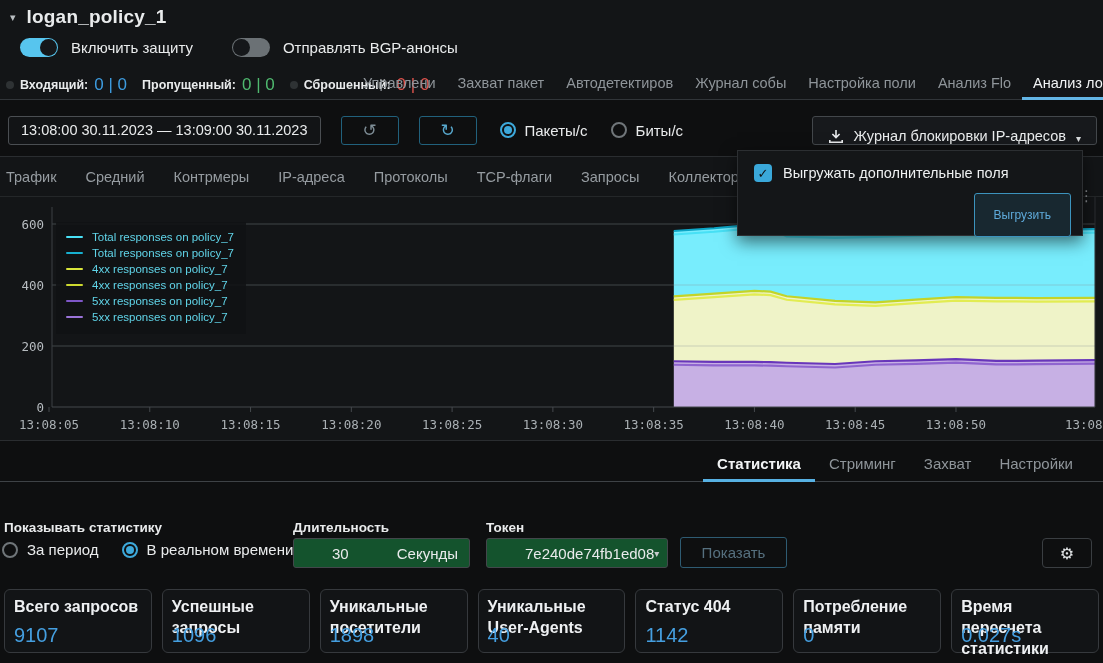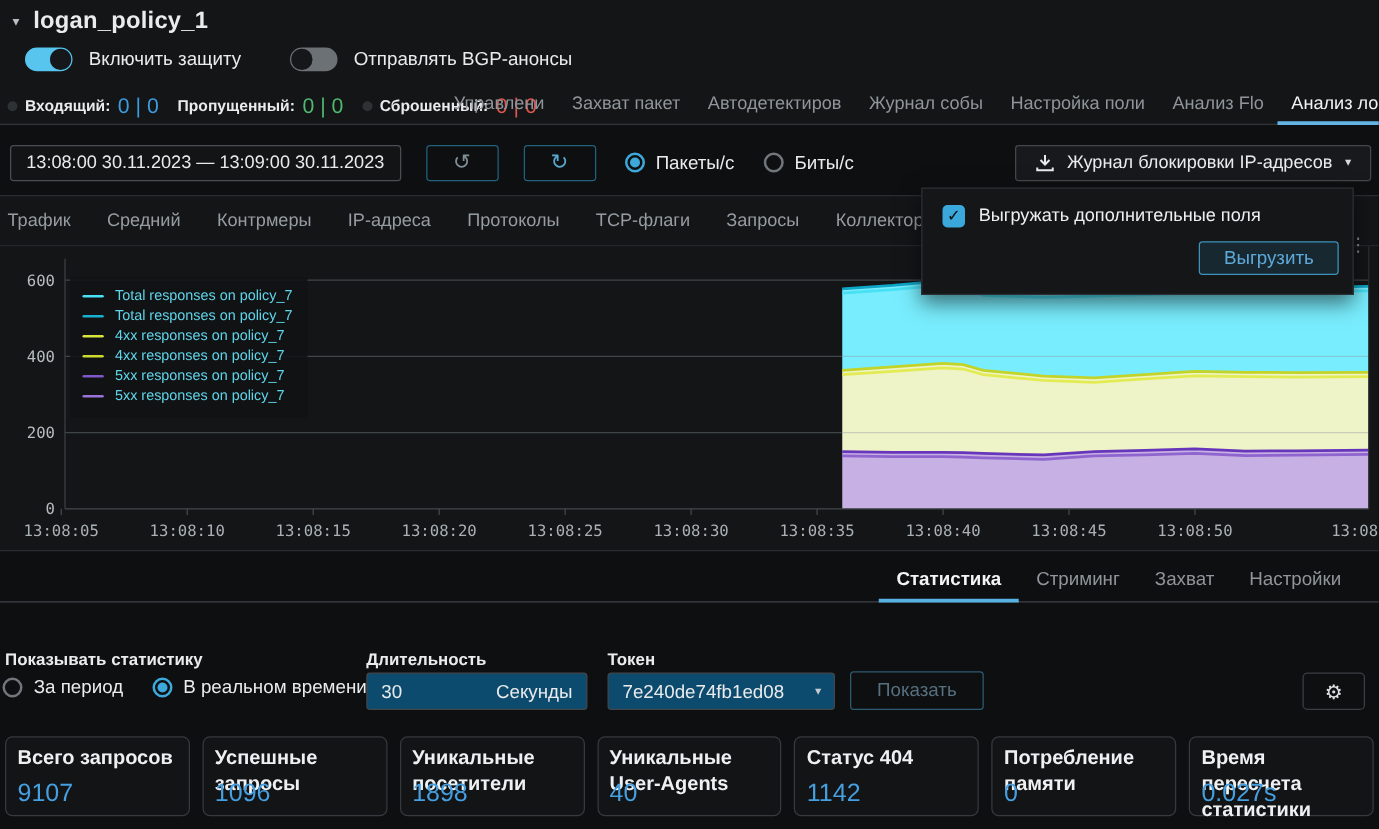--- a/index.html
+++ b/index.html
@@ -42,53 +42,53 @@
   
   .toolbar { position:absolute; top:110px; left:8px; right:6px; height:40px; display:flex; align-items:center; }
   .time-box { border:1px solid #4a4e52; border-radius:3px; height:29px; display:flex; align-items:center; padding:0 12px; font-size:14.5px; background:#121416; cursor:pointer; }
   .icon-btn { width:58px; height:29px; border:1px solid #21617c; border-radius:3px; display:flex; align-items:center; justify-content:center; font-size:17px; background:transparent; margin-left:20px; cursor:pointer; }
   .icon-btn.undo { color:#7e8d96; }
   .icon-btn.redo { color:#58a9cf; }
   .radio-item { display:flex; align-items:center; gap:9px; font-size:15px; margin-left:23px; cursor:pointer; }
   .radio { width:16px; height:16px; border-radius:50%; border:2px solid #70767a; position:relative; flex:none; }
   .radio.checked { border-color:#3da9db; }
   .radio.checked::after { content:""; position:absolute; inset:2px; border-radius:50%; background:#3da9db; }
-  .export-btn { margin-left:auto; height:29px; border:1px solid #43474b; border-radius:3px; background:#17191c; display:flex; align-items:center; gap:10px; padding:0 15px; font-size:14.5px; cursor:pointer; }
+  .export-btn { margin-left:auto; height:29px; border:1px solid #43474b; border-radius:3px; background:#17191c; display:flex; align-items:flex-end; gap:10px; padding:0 15px; font-size:14.5px; cursor:pointer; }
   .export-btn .caret { font-size:10px; color:#d7dadc; }
 
   
   .chart-card { position:absolute; top:156px; left:0; right:0; height:285px; background:#131517; border-top:1px solid #2a2d30; border-bottom:1px solid #2a2d30; }
   .chart-tabs { height:40px; display:flex; align-items:center; padding-left:6px; border-bottom:1px solid #242729; overflow:hidden; }
   .chart-tab { margin-right:29px; font-size:14.5px; color:#969ca1; white-space:nowrap; cursor:pointer; }
   .kebab { position:absolute; right:9px; top:30px; color:#85898d; font-size:15px; cursor:pointer; }
   .chart-region { position:absolute; top:40px; left:0; right:0; bottom:0; }
   .chart-region svg { position:absolute; inset:0; }
   .legend { position:absolute; left:56px; top:25px; background:rgba(16,18,20,.88); padding:7px 12px 9px 10px; }
   .legend-row { display:flex; align-items:center; gap:9px; height:16px; }
   .legend-dash { width:17px; height:2.5px; border-radius:1px; flex:none; }
   .legend-label { font-size:11.5px; color:#60d4e8; white-space:nowrap; }
 
   
   .export-popup { position:absolute; left:737px; top:150px; width:346px; height:86px; background:#141618; border:1px solid #2c2f32; box-shadow:0 6px 16px rgba(0,0,0,.55); z-index:40; }
   .popup-check-row { position:absolute; left:16px; top:13px; display:flex; align-items:center; gap:11px; cursor:pointer; }
   .checkbox { width:18px; height:18px; border-radius:4px; background:#3aa8da; color:#0f1215; font-size:13px; font-weight:700; display:flex; align-items:center; justify-content:center; flex:none; }
   .popup-label { font-size:14.5px; color:#eef0f1; white-space:nowrap; }
-  .export-confirm { position:absolute; right:11px; top:42px; padding:4px 19px; font-size:15px; color:#5ea9d9; border:1px solid #3c93bd; border-radius:3px; background:#182830; cursor:pointer; }
+  .export-confirm { position:absolute; right:11px; top:42px; padding:14px 19px; font-size:12px; color:#5ea9d9; border:1px solid #3c93bd; border-radius:3px; background:#182830; cursor:pointer; }
 
   
   .section-tabs { position:absolute; top:447px; left:0; right:0; height:35px; border-bottom:1px solid #3e4246; display:flex; justify-content:flex-end; padding-right:16px; }
   .section-tab { padding:0 14px; height:35px; display:flex; align-items:center; font-size:15px; color:#8f959a; border-bottom:3px solid transparent; cursor:pointer; }
   .section-tab.active { color:#f2f4f5; font-weight:700; border-bottom-color:#57b1e3; }
 
   
   .show-label { position:absolute; left:4px; top:520px; font-size:13.5px; font-weight:700; }
   .period-radios { position:absolute; left:2px; top:541px; display:flex; align-items:center; gap:23px; }
   .period-radios .radio-item { margin-left:0; }
   .group-label { position:absolute; top:520px; font-size:13.5px; font-weight:700; }
-  .field-box { position:absolute; top:538px; height:30px; border:1px solid #43474b; border-radius:3px; background:#0c4a6e; display:flex; align-items:center; font-size:15px; }
+  .field-box { position:absolute; top:538px; height:30px; border:1px solid #43474b; border-radius:3px; background:#14532d; display:flex; align-items:center; font-size:15px;padding-left:27px; }
   .duration-box { left:293px; width:177px; }
   .dur-val { padding-left:11px; flex:1; }
   .dur-unit { padding-right:11px; color:#e9ebec; }
   .token-box { left:486px; width:182px; cursor:pointer; }
   .token-val { padding-left:11px; flex:1; }
   .token-caret { padding-right:10px; font-size:10px; color:#c7cbce; }
   .show-btn { position:absolute; left:680px; top:537px; width:107px; height:31px; border:1px solid #2e5b72; border-radius:3px; background:transparent; color:#56707f; font-size:15px; display:flex; align-items:center; justify-content:center; cursor:pointer; }
   .gear-btn { position:absolute; right:11px; top:538px; width:50px; height:30px; border:1px solid #3a3e42; border-radius:4px; display:flex; align-items:center; justify-content:center; color:#dfe2e4; font-size:16px; cursor:pointer; }
 
   

